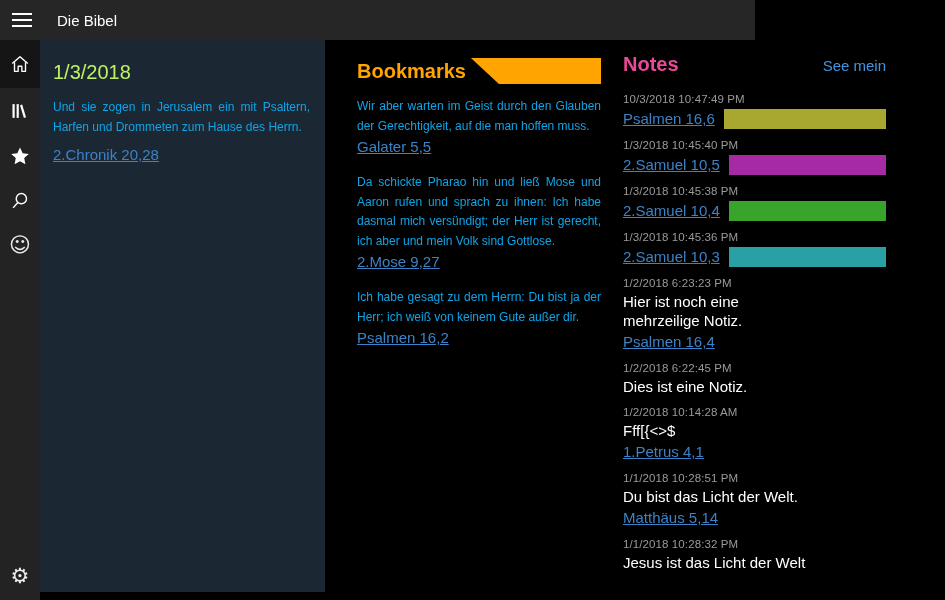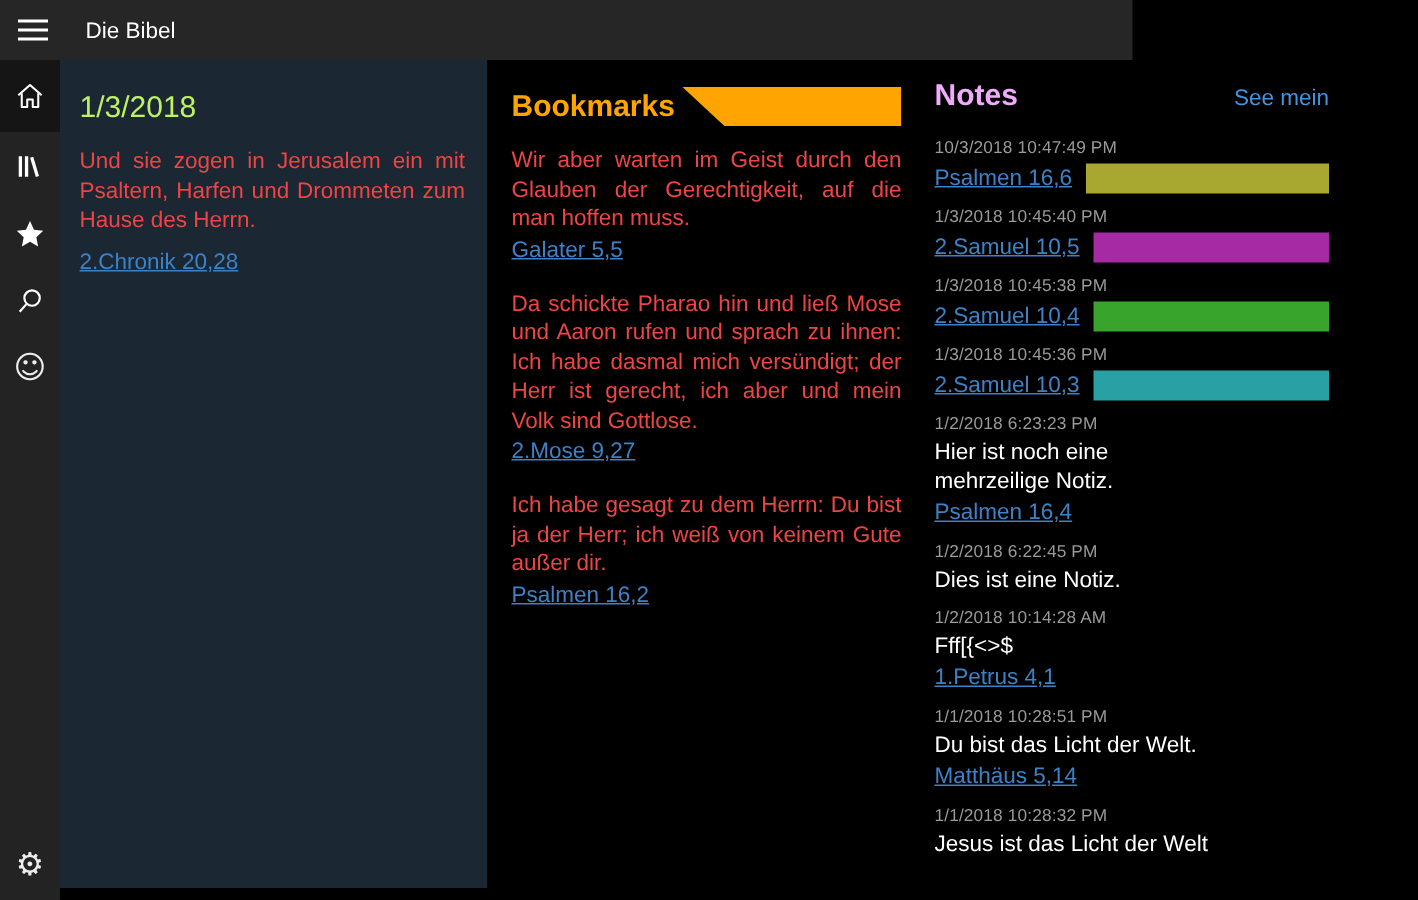--- a/index.html
+++ b/index.html
@@ -21,35 +21,35 @@
   .navrail { position:absolute; left:0; top:40px; width:40px; height:560px; background:#232323; display:flex; flex-direction:column; }
   .nav-item { width:40px; height:45px; display:flex; align-items:center; justify-content:center; cursor:pointer; flex:0 0 auto; }
   .nav-item.active { background:#151515; height:48px; }
   .nav-item svg { width:22px; height:22px; }
   .glyph-icon { font-family:"DejaVu Sans", sans-serif; font-size:21px; color:#ededed; line-height:1; }
   .nav-spacer { flex:1 1 auto; }
 
   
   .verse-panel { position:absolute; left:40px; top:40px; width:285px; height:552px; background:#1b2733; padding:21px 15px 0 13px; }
   .verse-date { font-size:20px; color:#bef264; margin-bottom:14px; font-weight:400; }
-  .body-text { font-size:15px; line-height:19.5px; text-align:justify; color:#ef4444; }
+  .body-text { font-size:12px; line-height:19.5px; text-align:justify; color:#0ea5e9; }
   .ref-link { color:#3d82c6; text-decoration:underline; font-size:15px; cursor:pointer; display:inline-block; margin-top:9px; }
 
   
-  .bookmarks-panel { position:absolute; left:325px; top:40px; width:291px; height:560px; background:#000; padding:18px 15px 0 16px; }
+  .bookmarks-panel { position:absolute; left:325px; top:40px; width:291px; height:560px; background:#000; padding:18px 15px 0 32px; }
   .bookmarks-header { display:flex; align-items:flex-start; margin-bottom:13px; }
   .bookmarks-title { color:#ffa400; font-size:20px; font-weight:600; line-height:26px; white-space:nowrap; }
   .bookmarks-ribbon { flex:1; height:26px; margin-left:5px; background:#ffa400; clip-path:polygon(0 0, 100% 0, 100% 100%, 28px 100%); }
   .bookmark-item { margin-bottom:17px; }
   .bookmark-item .ref-link { margin-top:2px; }
 
   
   .notes-panel { position:absolute; left:616px; top:40px; width:329px; height:560px; background:#000; padding:13px 59px 0 7px; overflow:hidden; }
   .notes-header { display:flex; justify-content:space-between; align-items:baseline; height:31px; margin-bottom:9px; }
-  .notes-title { font-size:20px; font-weight:600; color:#f0abfc; }
+  .notes-title { font-size:20px; font-weight:600; color:#ec4899; }
   .see-more { color:#4493dd; font-size:15px; cursor:pointer; }
   .note-item { margin-bottom:10px; }
   .note-ts { font-size:11.5px; color:#9a9a9a; margin-bottom:3px; letter-spacing:0.1px; }
   .note-text { font-size:15px; line-height:19px; color:#fff; white-space:pre-line; }
   .note-row { display:flex; align-items:center; gap:9px; height:21px; margin-top:1px; }
   .note-row .ref-link { margin-top:0; white-space:nowrap; }
   .note-bar { flex:1; height:20px; }
 </style>
 </head>
 <body>

